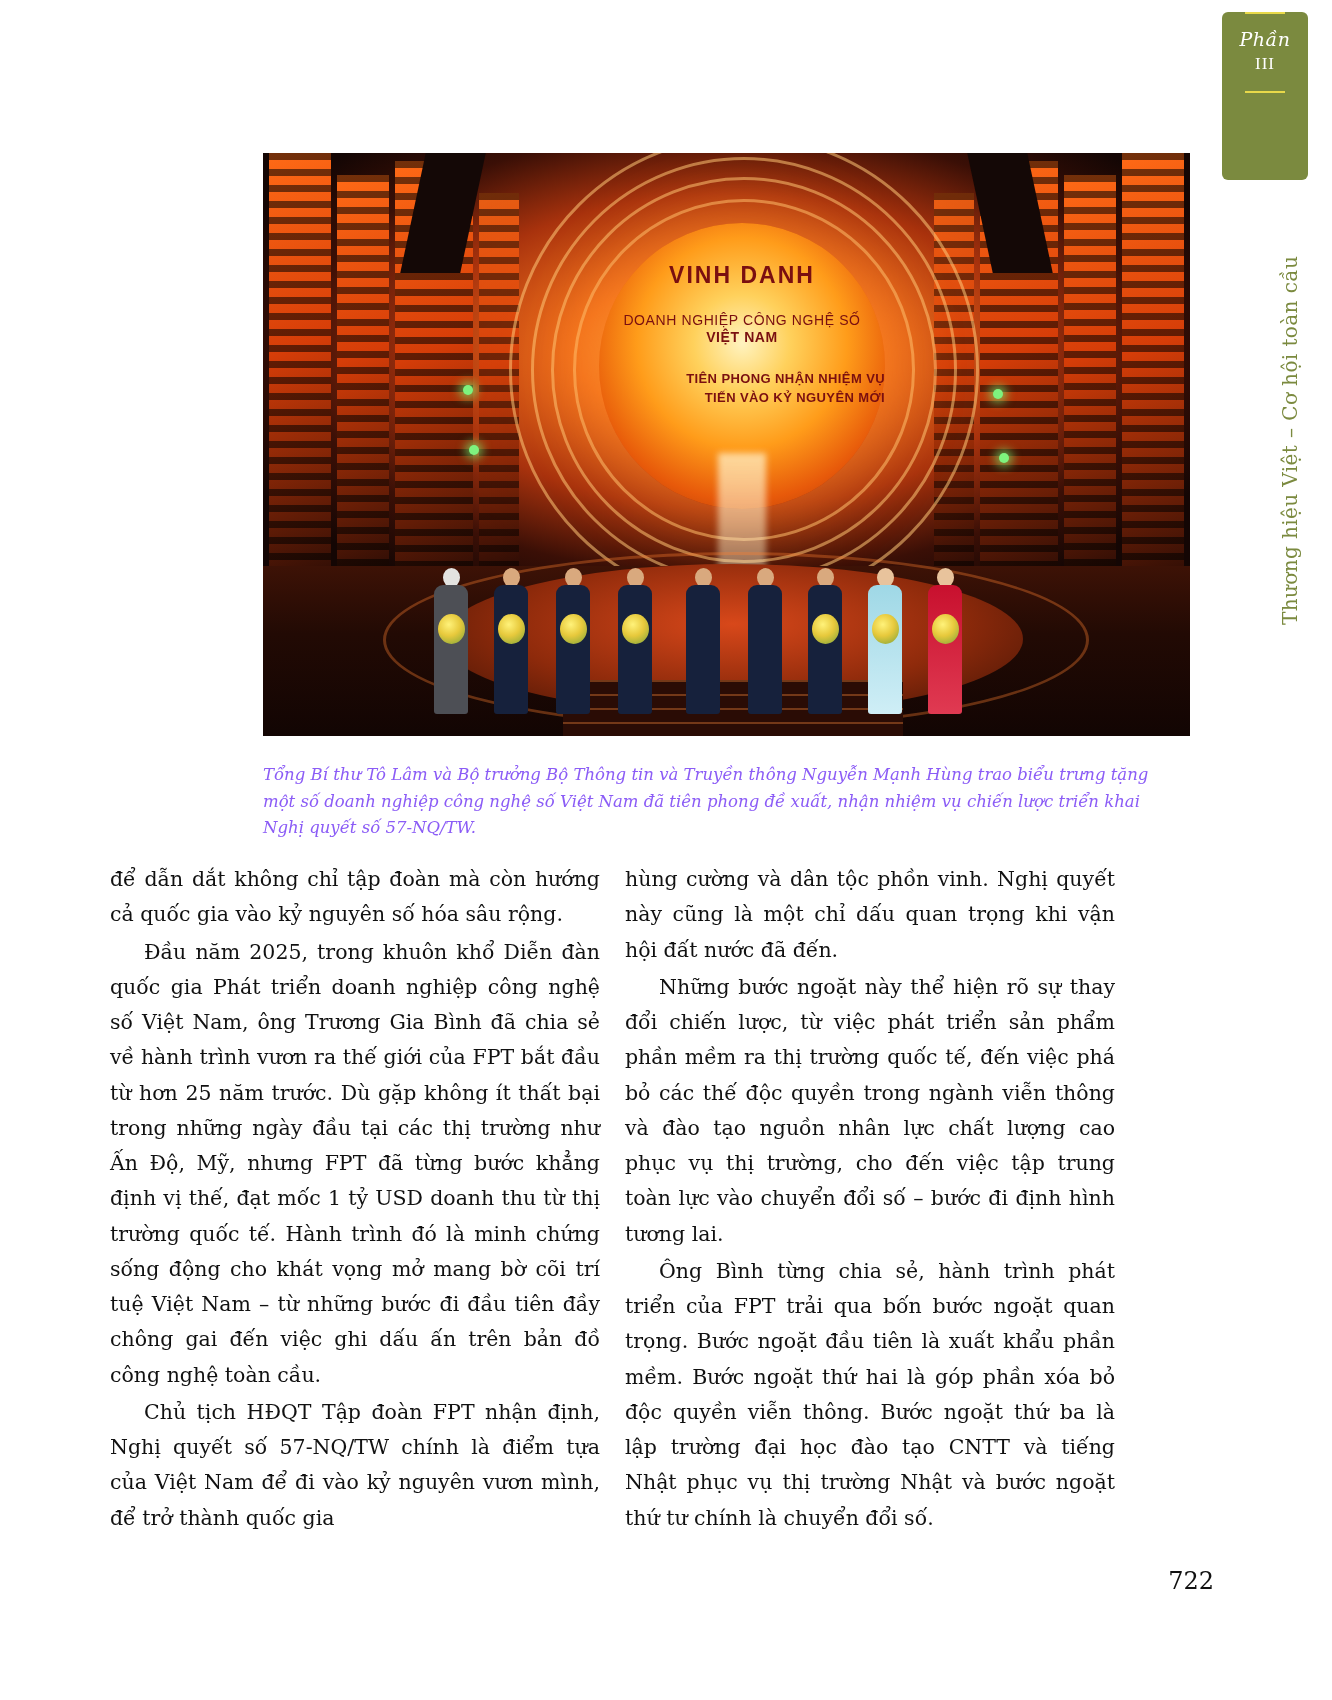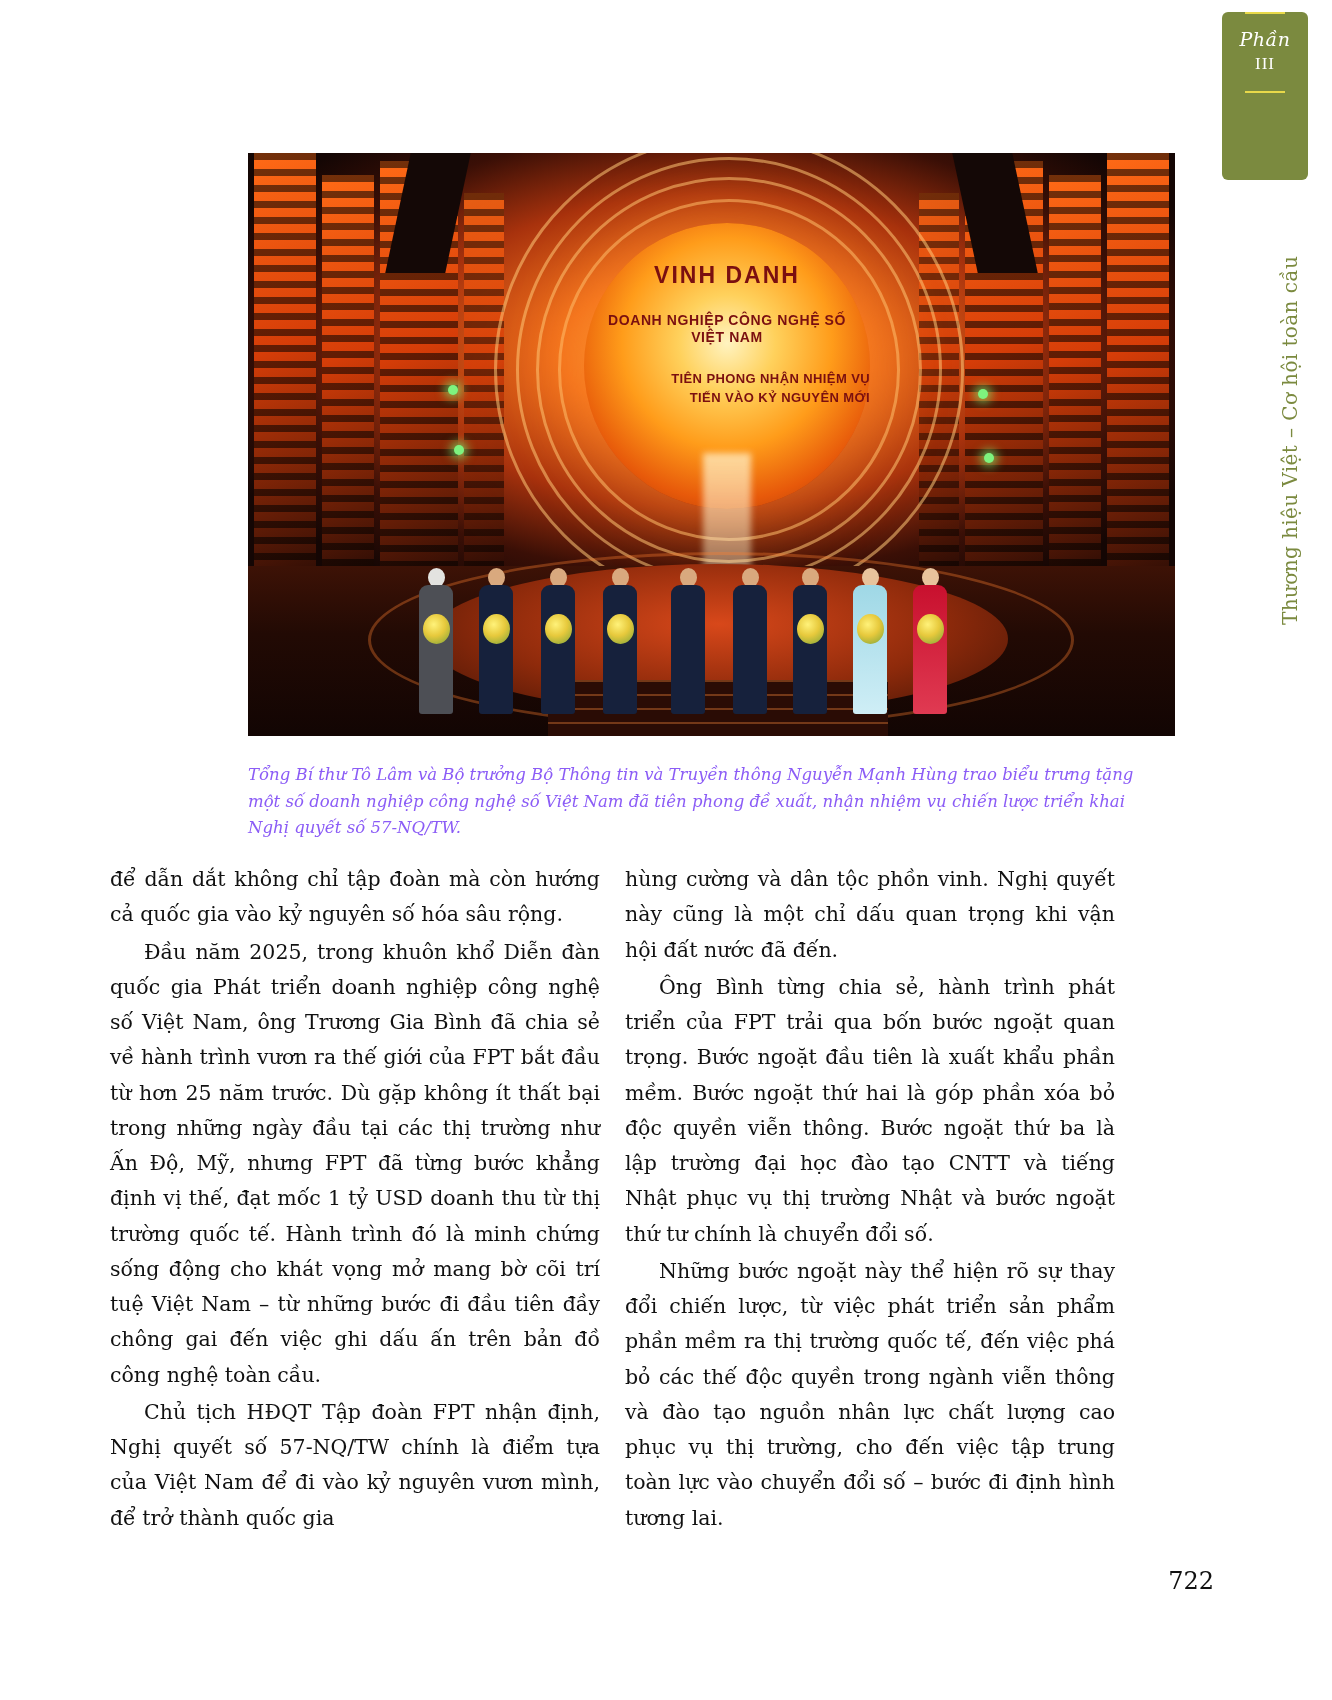--- a/index.html
+++ b/index.html
@@ -61,21 +61,21 @@
     color: #7b8a3f;
     font-family: "DejaVu Serif", serif;
     font-size: 20px;
     letter-spacing: .4px;
     white-space: nowrap;
   }
 
   
   .figure {
     position: absolute;
-    left: 208px;
+    left: 223px;
     top: 137px;
     width: 902px;
   }
   .photo {
     position: relative;
     width: 927px;
     height: 583px;
     overflow: hidden;
     background: #120806;
   }
@@ -115,21 +115,21 @@
     position: absolute;
     left: 336px;
     top: 108px;
     width: 286px;
     text-align: center;
     font-family: "Liberation Sans", sans-serif;
     color: #7a0f10;
     line-height: 1.25;
   }
   .st-1 { font-size: 23px; font-weight: bold; letter-spacing: 2px; }
-  .st-2 { font-size: 14px; font-weight: bold; letter-spacing: .6px; margin-top: 22px; }
+  .st-2 { font-size: 14px; font-weight: normal; letter-spacing: .6px; margin-top: 22px; }
   .st-3 { font-size: 14px; font-weight: bold; letter-spacing: .6px; }
   .st-4 { font-size: 13px; font-weight: bold; letter-spacing: .4px; margin-top: 22px; line-height: 1.5; text-align: right; }
 
   
   .pillar {
     position: absolute;
     top: 0;
     height: 430px;
     background:
       repeating-linear-gradient(180deg, rgba(0,0,0,.55) 0 7px, rgba(0,0,0,0) 7px 16px),
@@ -371,18 +371,18 @@
 </figure>
 
 <div class="columns">
   <div class="col">
     <p>để dẫn dắt không chỉ tập đoàn mà còn hướng cả quốc gia vào kỷ nguyên số hóa sâu rộng.</p>
     <p class="indent">Đầu năm 2025, trong khuôn khổ Diễn đàn quốc gia Phát triển doanh nghiệp công nghệ số Việt Nam, ông Trương Gia Bình đã chia sẻ về hành trình vươn ra thế giới của FPT bắt đầu từ hơn 25 năm trước. Dù gặp không ít thất bại trong những ngày đầu tại các thị trường như Ấn Độ, Mỹ, nhưng FPT đã từng bước khẳng định vị thế, đạt mốc 1 tỷ USD doanh thu từ thị trường quốc tế. Hành trình đó là minh chứng sống động cho khát vọng mở mang bờ cõi trí tuệ Việt Nam – từ những bước đi đầu tiên đầy chông gai đến việc ghi dấu ấn trên bản đồ công nghệ toàn cầu.</p>
     <p class="indent">Chủ tịch HĐQT Tập đoàn FPT nhận định, Nghị quyết số 57-NQ/TW chính là điểm tựa của Việt Nam để đi vào kỷ nguyên vươn mình, để trở thành quốc gia</p>
   </div>
   <div class="col">
     <p>hùng cường và dân tộc phồn vinh. Nghị quyết này cũng là một chỉ dấu quan trọng khi vận hội đất nước đã đến.</p>
+    <p class="indent">Những bước ngoặt này thể hiện rõ sự thay đổi chiến lược, từ việc phát triển sản phẩm phần mềm ra thị trường quốc tế, đến việc phá bỏ các thế độc quyền trong ngành viễn thông và đào tạo nguồn nhân lực chất lượng cao phục vụ thị trường, cho đến việc tập trung toàn lực vào chuyển đổi số – bước đi định hình tương lai.</p>
     <p class="indent">Ông Bình từng chia sẻ, hành trình phát triển của FPT trải qua bốn bước ngoặt quan trọng. Bước ngoặt đầu tiên là xuất khẩu phần mềm. Bước ngoặt thứ hai là góp phần xóa bỏ độc quyền viễn thông. Bước ngoặt thứ ba là lập trường đại học đào tạo CNTT và tiếng Nhật phục vụ thị trường Nhật và bước ngoặt thứ tư chính là chuyển đổi số.</p>
-    <p class="indent">Những bước ngoặt này thể hiện rõ sự thay đổi chiến lược, từ việc phát triển sản phẩm phần mềm ra thị trường quốc tế, đến việc phá bỏ các thế độc quyền trong ngành viễn thông và đào tạo nguồn nhân lực chất lượng cao phục vụ thị trường, cho đến việc tập trung toàn lực vào chuyển đổi số – bước đi định hình tương lai.</p>
   </div>
 </div>
 
 <div class="folio">722</div>
 
 </body></html>

